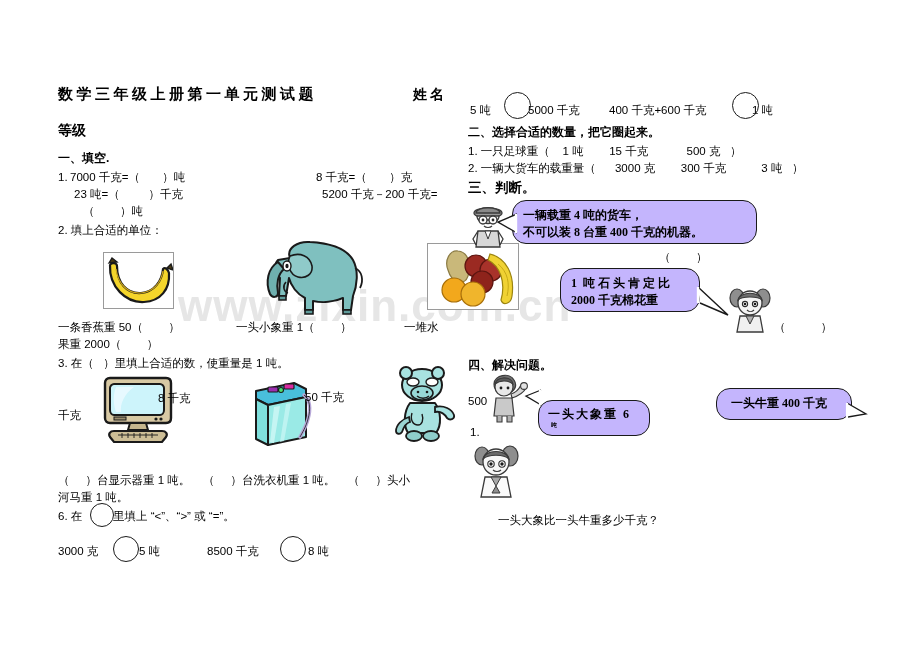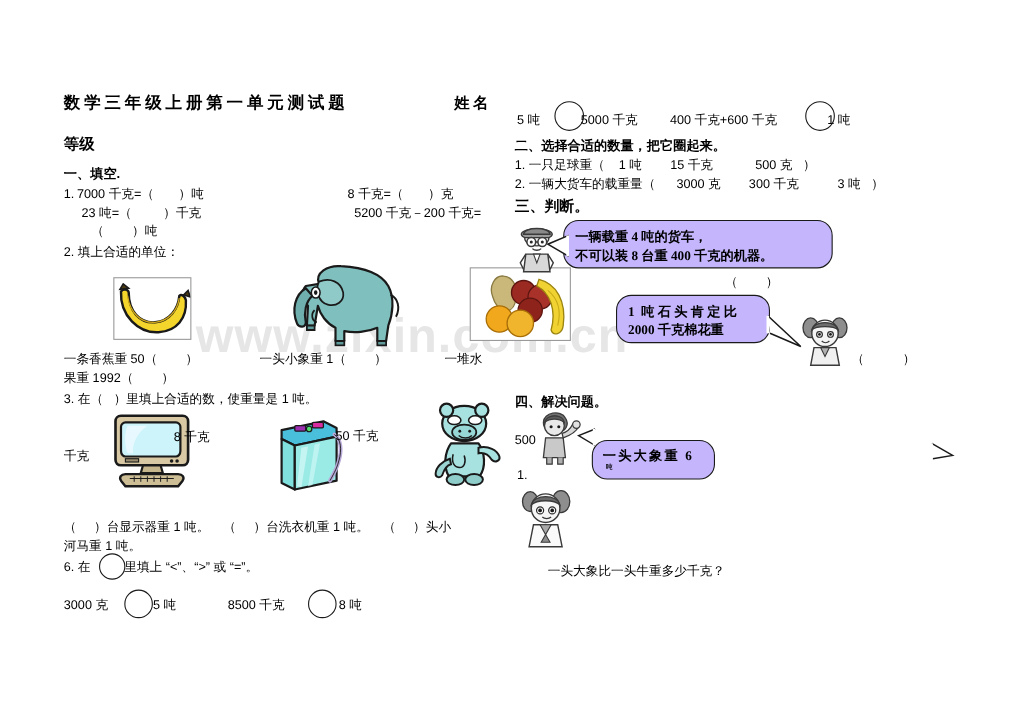--- a/index.html
+++ b/index.html
@@ -174,21 +174,21 @@
       <circle cx="26" cy="46" r="12" fill="#f2a81c" stroke="#a86f09" stroke-width="1.2"></circle>
       <circle cx="45" cy="50" r="12" fill="#f0b52c" stroke="#a86f09" stroke-width="1.2"></circle>
       <path d="M62 10 C78 14 87 30 84 52 C83 60 75 62 73 56 C78 38 72 22 60 16 Z" fill="#f0d233" stroke="#9b8410" stroke-width="1.2"></path>
       <path d="M70 20 C80 28 82 40 79 52" fill="none" stroke="#c9ab16" stroke-width="1"></path>
     </svg>
   </div>
 
   <div class="t" style="left:58px; top:319px;">一条香蕉重 50（        ）</div>
   <div class="t" style="left:236px; top:319px;">一头小象重 1（        ）</div>
   <div class="t" style="left:404px; top:319px;">一堆水</div>
-  <div class="t" style="left:58px; top:336px;">果重 1992（        ）</div>
+  <div class="t" style="left:58px; top:336px;">果重 2000（        ）</div>
 
   <div class="t" style="left:58px; top:355px;">3. 在（   ）里填上合适的数，使重量是 1 吨。</div>
 
   <svg class="illus" style="left:98px; top:374px;" width="80" height="72" viewBox="0 0 80 72">
     <path d="M12 4 L68 4 C71 4 73 6 73 9 L73 44 C73 47 71 49 68 49 L12 49
              C9 49 7 47 7 44 L7 9 C7 6 9 4 12 4 Z" fill="#d8c9a4" stroke="#1a1a1a" stroke-width="2.4"></path>
     <path d="M16 10 L62 10 C64 10 66 12 66 14 L66 36 C66 39 64 41 62 41 L16 41
              C14 41 12 39 12 36 L12 14 C12 12 14 10 16 10 Z" fill="#cdf4fb" stroke="#1a1a1a" stroke-width="2"></path>
     <path d="M18 13 L36 13 C26 20 22 30 23 38 L18 38 C15 30 15 20 18 13 Z" fill="#eafaff" opacity="0.9"></path>
     <rect x="16" y="43" width="12" height="3" fill="#9a8c6e" stroke="#1a1a1a" stroke-width="1"></rect>
@@ -339,20 +339,23 @@
 
   <div class="bubble" style="left:538px; top:400px; width:112px; height:36px;">
     <div class="btxt" style="left:9px; top:5px; letter-spacing:2px;">一头大象重 6</div>
     <div class="btxt" style="left:12px; top:20px; font-size:6px; line-height:8px;">吨</div>
   </div>
   <svg class="tail" style="left:524px; top:388px;" width="18" height="22" viewBox="0 0 18 22">
     <path d="M17 2 L2 8 L17 17" fill="#ffffff" stroke="#1a1a1a" stroke-width="1.3"></path>
     <path d="M16 2 L16 17" stroke="#ffffff" stroke-width="2.2"></path>
   </svg>
 
+  <div class="bubble" style="left:716px; top:388px; width:136px; height:32px;">
+    <div class="btxt" style="left:14px; top:6px;">一头牛重 400 千克</div>
+  </div>
   <svg class="tail" style="left:845px; top:401px;" width="22" height="20" viewBox="0 0 22 20">
     <path d="M2 2 L21 13 L3 16" fill="#ffffff" stroke="#1a1a1a" stroke-width="1.3"></path>
     <path d="M2 2 L2 16" stroke="#ffffff" stroke-width="2.2"></path>
   </svg>
 
   <div class="t" style="left:470px; top:424px;">1.</div>
 
   <svg class="fig" style="left:473px; top:443px;" width="48" height="56" viewBox="0 0 48 56">
     <ellipse cx="9" cy="13" rx="7" ry="9" fill="#8e8e8e" stroke="#3a3a3a" stroke-width="1.2"></ellipse>
     <ellipse cx="37" cy="13" rx="8" ry="10" fill="#8e8e8e" stroke="#3a3a3a" stroke-width="1.2"></ellipse>

